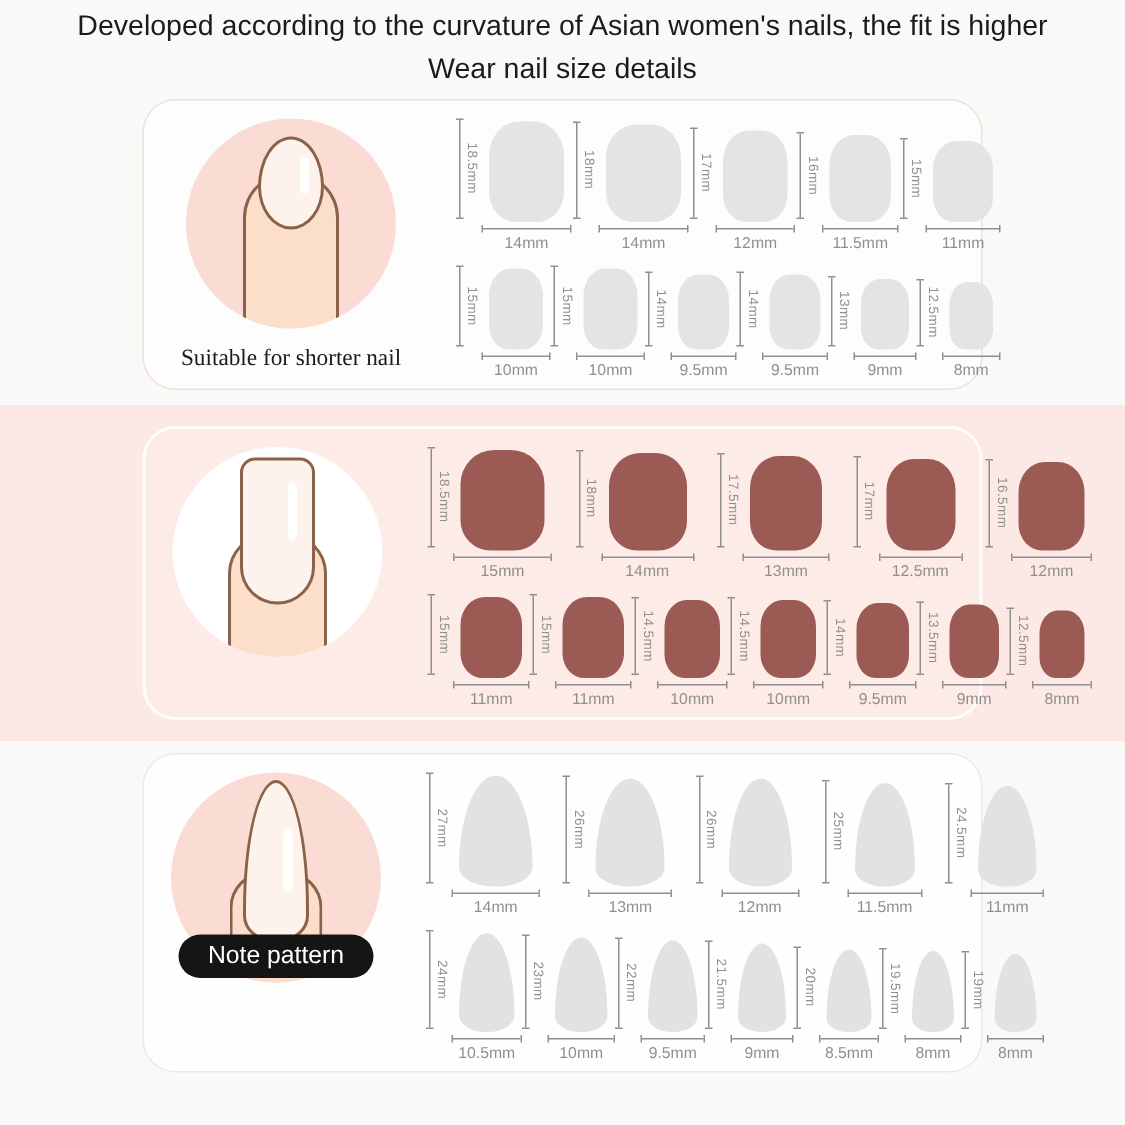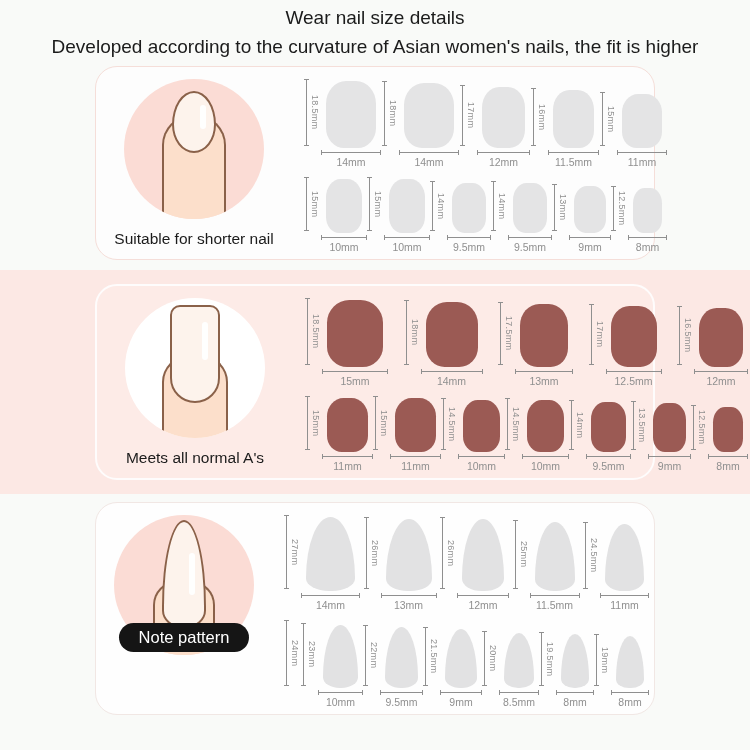--- a/index.html
+++ b/index.html
@@ -35,21 +35,21 @@
   .c0 .plate{top:12px;width:44px;height:62px;border-radius:50% 50% 50% 50%/54% 54% 46% 46%;}
   .c1 .plate{top:7px;width:50px;height:98px;border-radius:10px 10px 25px 25px;}
   .c2 .plate{top:5px;width:44px;height:108px;border-radius:50% 50% 46% 46%/80% 80% 16% 16%;}
   .shine{position:absolute;background:rgba(255,255,255,.95);border-radius:4px;width:6px;}
   .c0 .shine{height:24px;left:76px;top:26px;}
   .c1 .shine{height:38px;left:77px;top:24px;}
   .c2 .shine{height:42px;left:75px;top:38px;}
   .pill{margin-top:-32px;z-index:2;position:relative;background:var(--pill-bg,#151515);
         color:var(--pill-text,#fff);font-size:16.5px;padding:5px 20px;border-radius:20px;white-space:nowrap;}
   .caption{margin-top:7px;font-size:15.5px;color:var(--text-color,#1c1c1c);
-           text-align:center;white-space:pre-line;line-height:1.65;width:196px;}
+           text-align:center;white-space:pre-line;line-height:1.65;width:196px;font-family:Liberation Serif, serif;}
   
   .divider{width:1px;background:var(--divider,#dcdcdc);align-self:center;height:72%;}
   
   .grid{flex:1;display:flex;flex-direction:column;justify-content:flex-end;
         padding:12px 16px 6px 12px;gap:9px;box-sizing:border-box;}
   .row{display:flex;justify-content:space-between;align-items:flex-end;}
   .ni{display:flex;align-items:flex-end;}
   .vline{width:5px;box-sizing:border-box;margin-bottom:22px;
          border-top:1px solid var(--measure-color,#9a9a9a);
          border-bottom:1px solid var(--measure-color,#9a9a9a);
@@ -63,22 +63,22 @@
   .hline{height:5px;margin-top:2px;box-sizing:border-box;
          border-left:1px solid var(--measure-color,#9a9a9a);
          border-right:1px solid var(--measure-color,#9a9a9a);
          background:linear-gradient(var(--measure-color,#9a9a9a),var(--measure-color,#9a9a9a)) 0 50%/100% 1px no-repeat;}
   .wlabel{font-size:10.5px;color:var(--measure-color,#8a8a8a);margin-top:1px;white-space:nowrap;}
 </style>
 </head>
 <body>
 
 <div class="header">
+  <p>Developed according to the curvature of Asian women's nails, the fit is higher</p>
   <p>Wear nail size details</p>
-  <p>Developed according to the curvature of Asian women's nails, the fit is higher</p>
 </div>
 
 <section class="card c0">
   <div class="left">
     <div class="circle">
       <div class="skin"></div>
       <div class="plate"></div>
       <div class="shine"></div>
     </div>
     <div class="caption">Suitable for shorter nail</div>
@@ -192,21 +192,20 @@
 </section>
 
 <div class="band-pink">
   <section class="card c1">
     <div class="left">
       <div class="circle">
         <div class="skin"></div>
         <div class="plate"></div>
         <div class="shine"></div>
       </div>
-      <div class="caption">Meets all normal A's</div>
     </div>
     <div class="divider"></div>
     <div class="grid">
         <div class="row">
           <div class="ni">
             <div class="vline" style="height: 67px;"></div>
             <div class="vlabel" style="height: 67px;">18.5mm</div>
             <div class="ncol">
               <div class="shape squoval" style="width: 56px; height: 67px; background: rgb(155, 90, 84);"></div>
               <div class="hline" style="width: 66px;"></div>
@@ -375,20 +374,25 @@
               <div class="shape teardrop" style="width: 39px; height: 67px; background: rgb(226, 226, 227);"></div>
               <div class="hline" style="width: 49px;"></div>
               <div class="wlabel">11mm</div>
             </div>
           </div>
         </div>
         <div class="row">
           <div class="ni">
             <div class="vline" style="height: 66px;"></div>
             <div class="vlabel" style="height: 66px;">24mm</div>
+            <div class="ncol">
+              <div class="shape teardrop" style="width: 37px; height: 66px; background: rgb(226, 226, 227);"></div>
+              <div class="hline" style="width: 47px;"></div>
+              <div class="wlabel">10.5mm</div>
+            </div>
           </div>
           <div class="ni">
             <div class="vline" style="height: 63px;"></div>
             <div class="vlabel" style="height: 63px;">23mm</div>
             <div class="ncol">
               <div class="shape teardrop" style="width: 35px; height: 63px; background: rgb(226, 226, 227);"></div>
               <div class="hline" style="width: 45px;"></div>
               <div class="wlabel">10mm</div>
             </div>
           </div>

